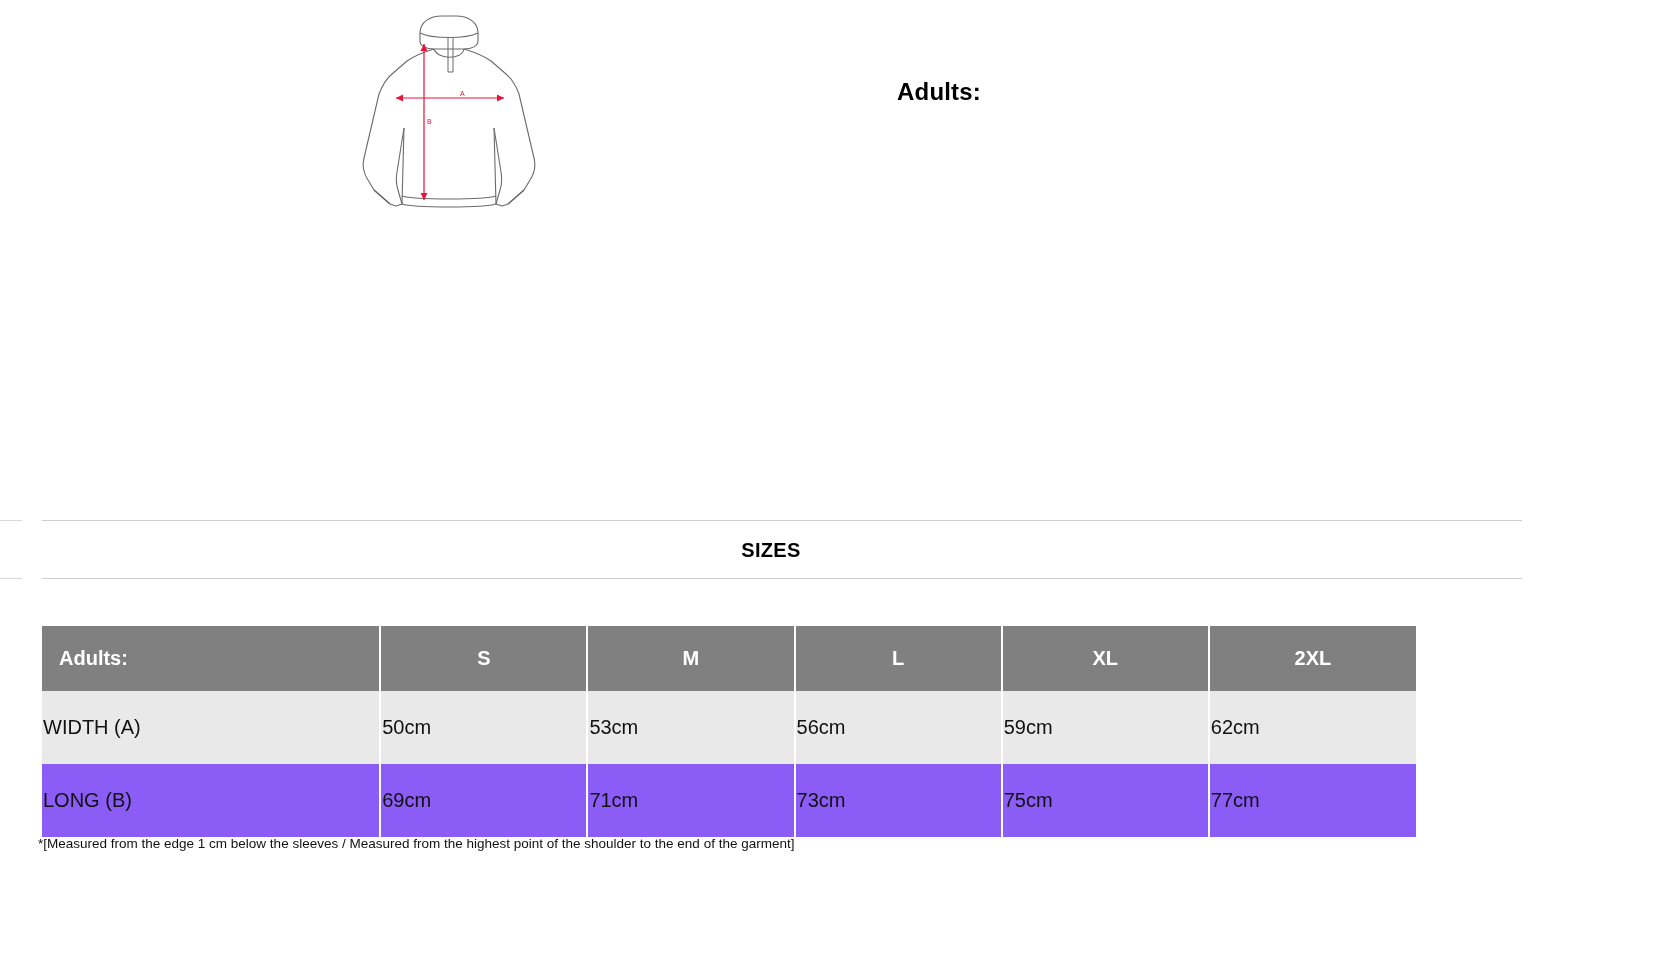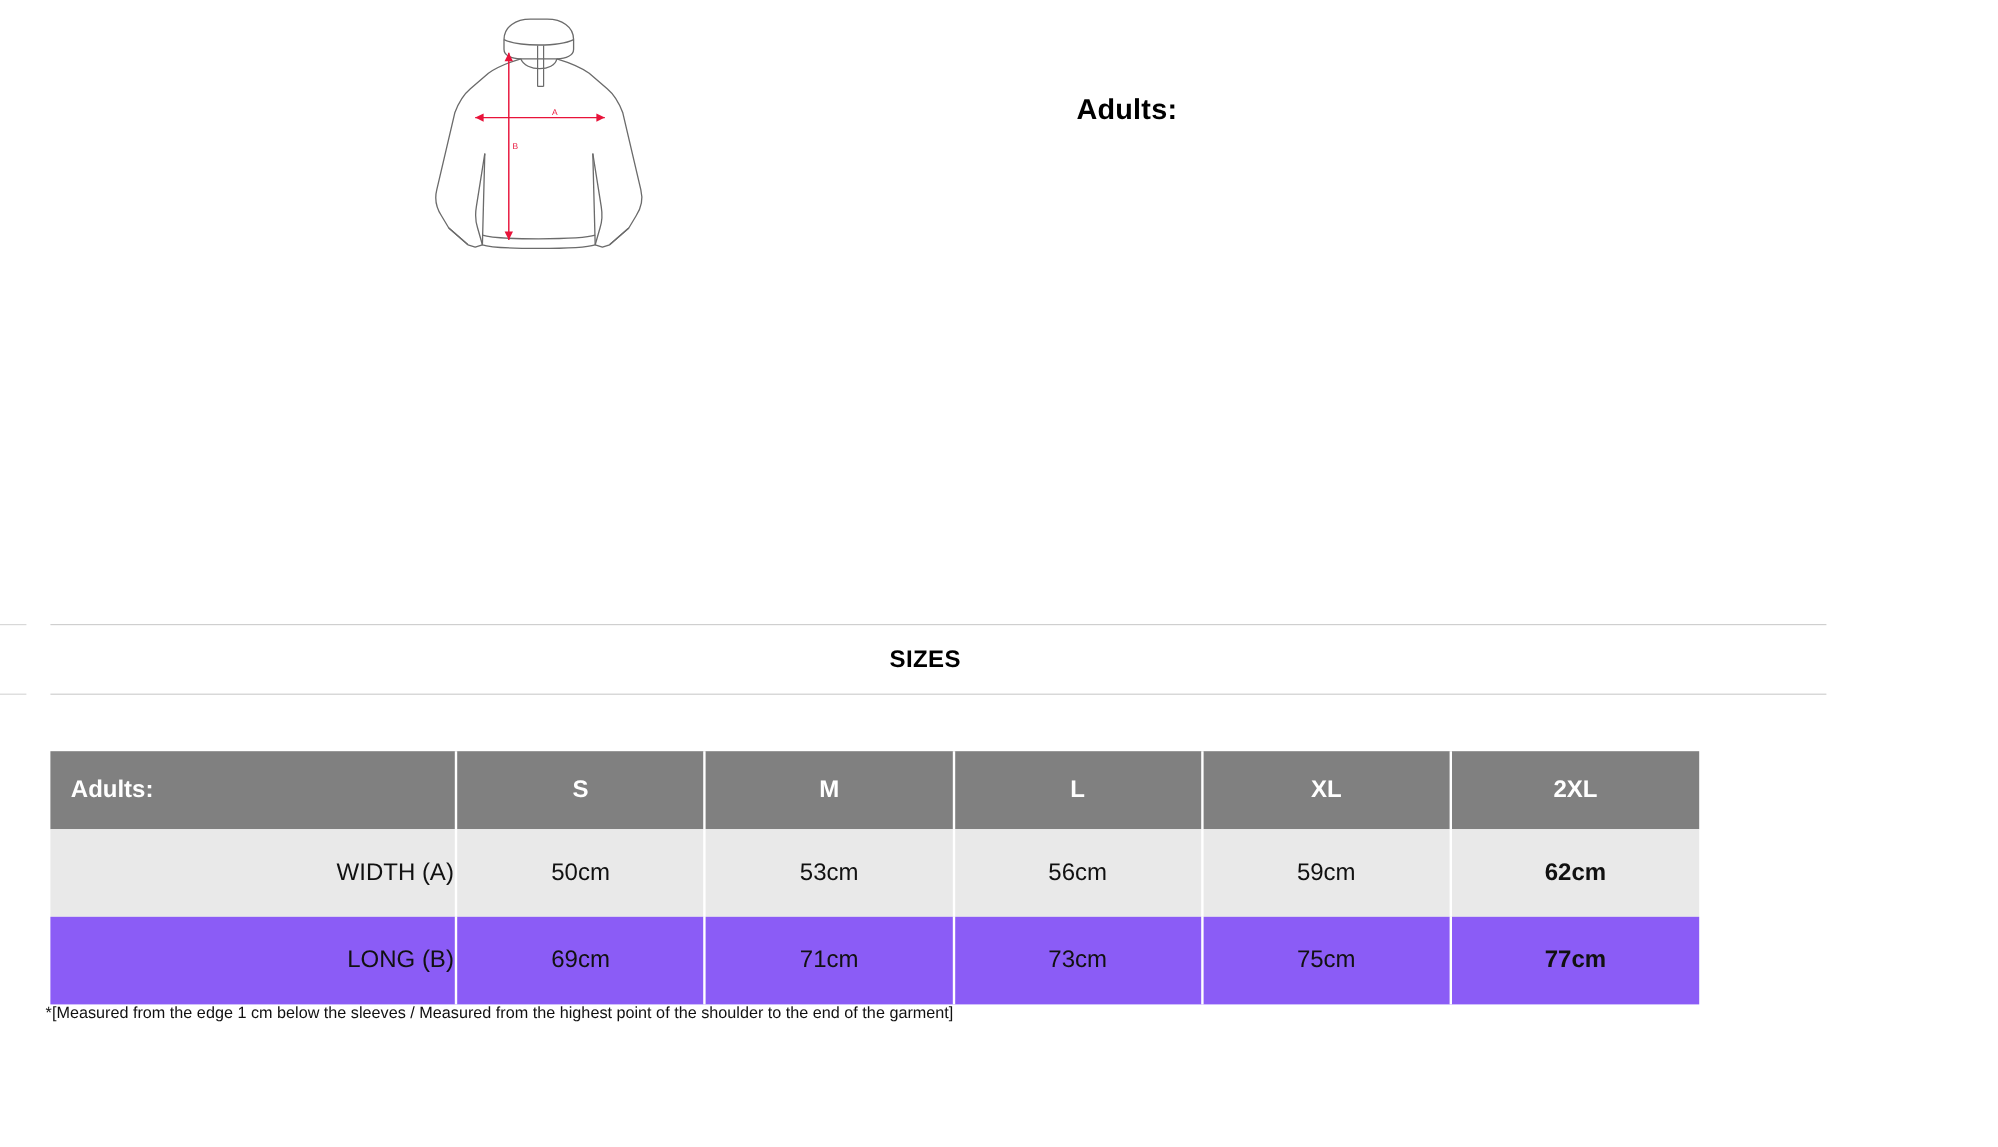--- a/index.html
+++ b/index.html
@@ -88,28 +88,28 @@
   }
   table.size-table th.first {
     text-align: left;
     padding-left: 17px;
   }
   table.size-table th:last-child { border-right: none; }
 
   table.size-table td {
     font-size: 20px;
     height: 71px;
-    text-align: center;
+    text-align: left;
     vertical-align: middle;
     border-right: 2px solid #ffffff;
     color: #111111;
   }
-  table.size-table td:last-child { border-right: none; font-weight: bold; }
+  table.size-table td:last-child { border-right: none; }
   table.size-table td.label {
-    text-align: right;
+    text-align: left;
     padding-left: 1px;
   }
   table.size-table tr.band td {
     background: #e9e9e9;
   }
   table.size-table tr.plain td {
     background: #8b5cf6;
   }
 
   .footnote {

